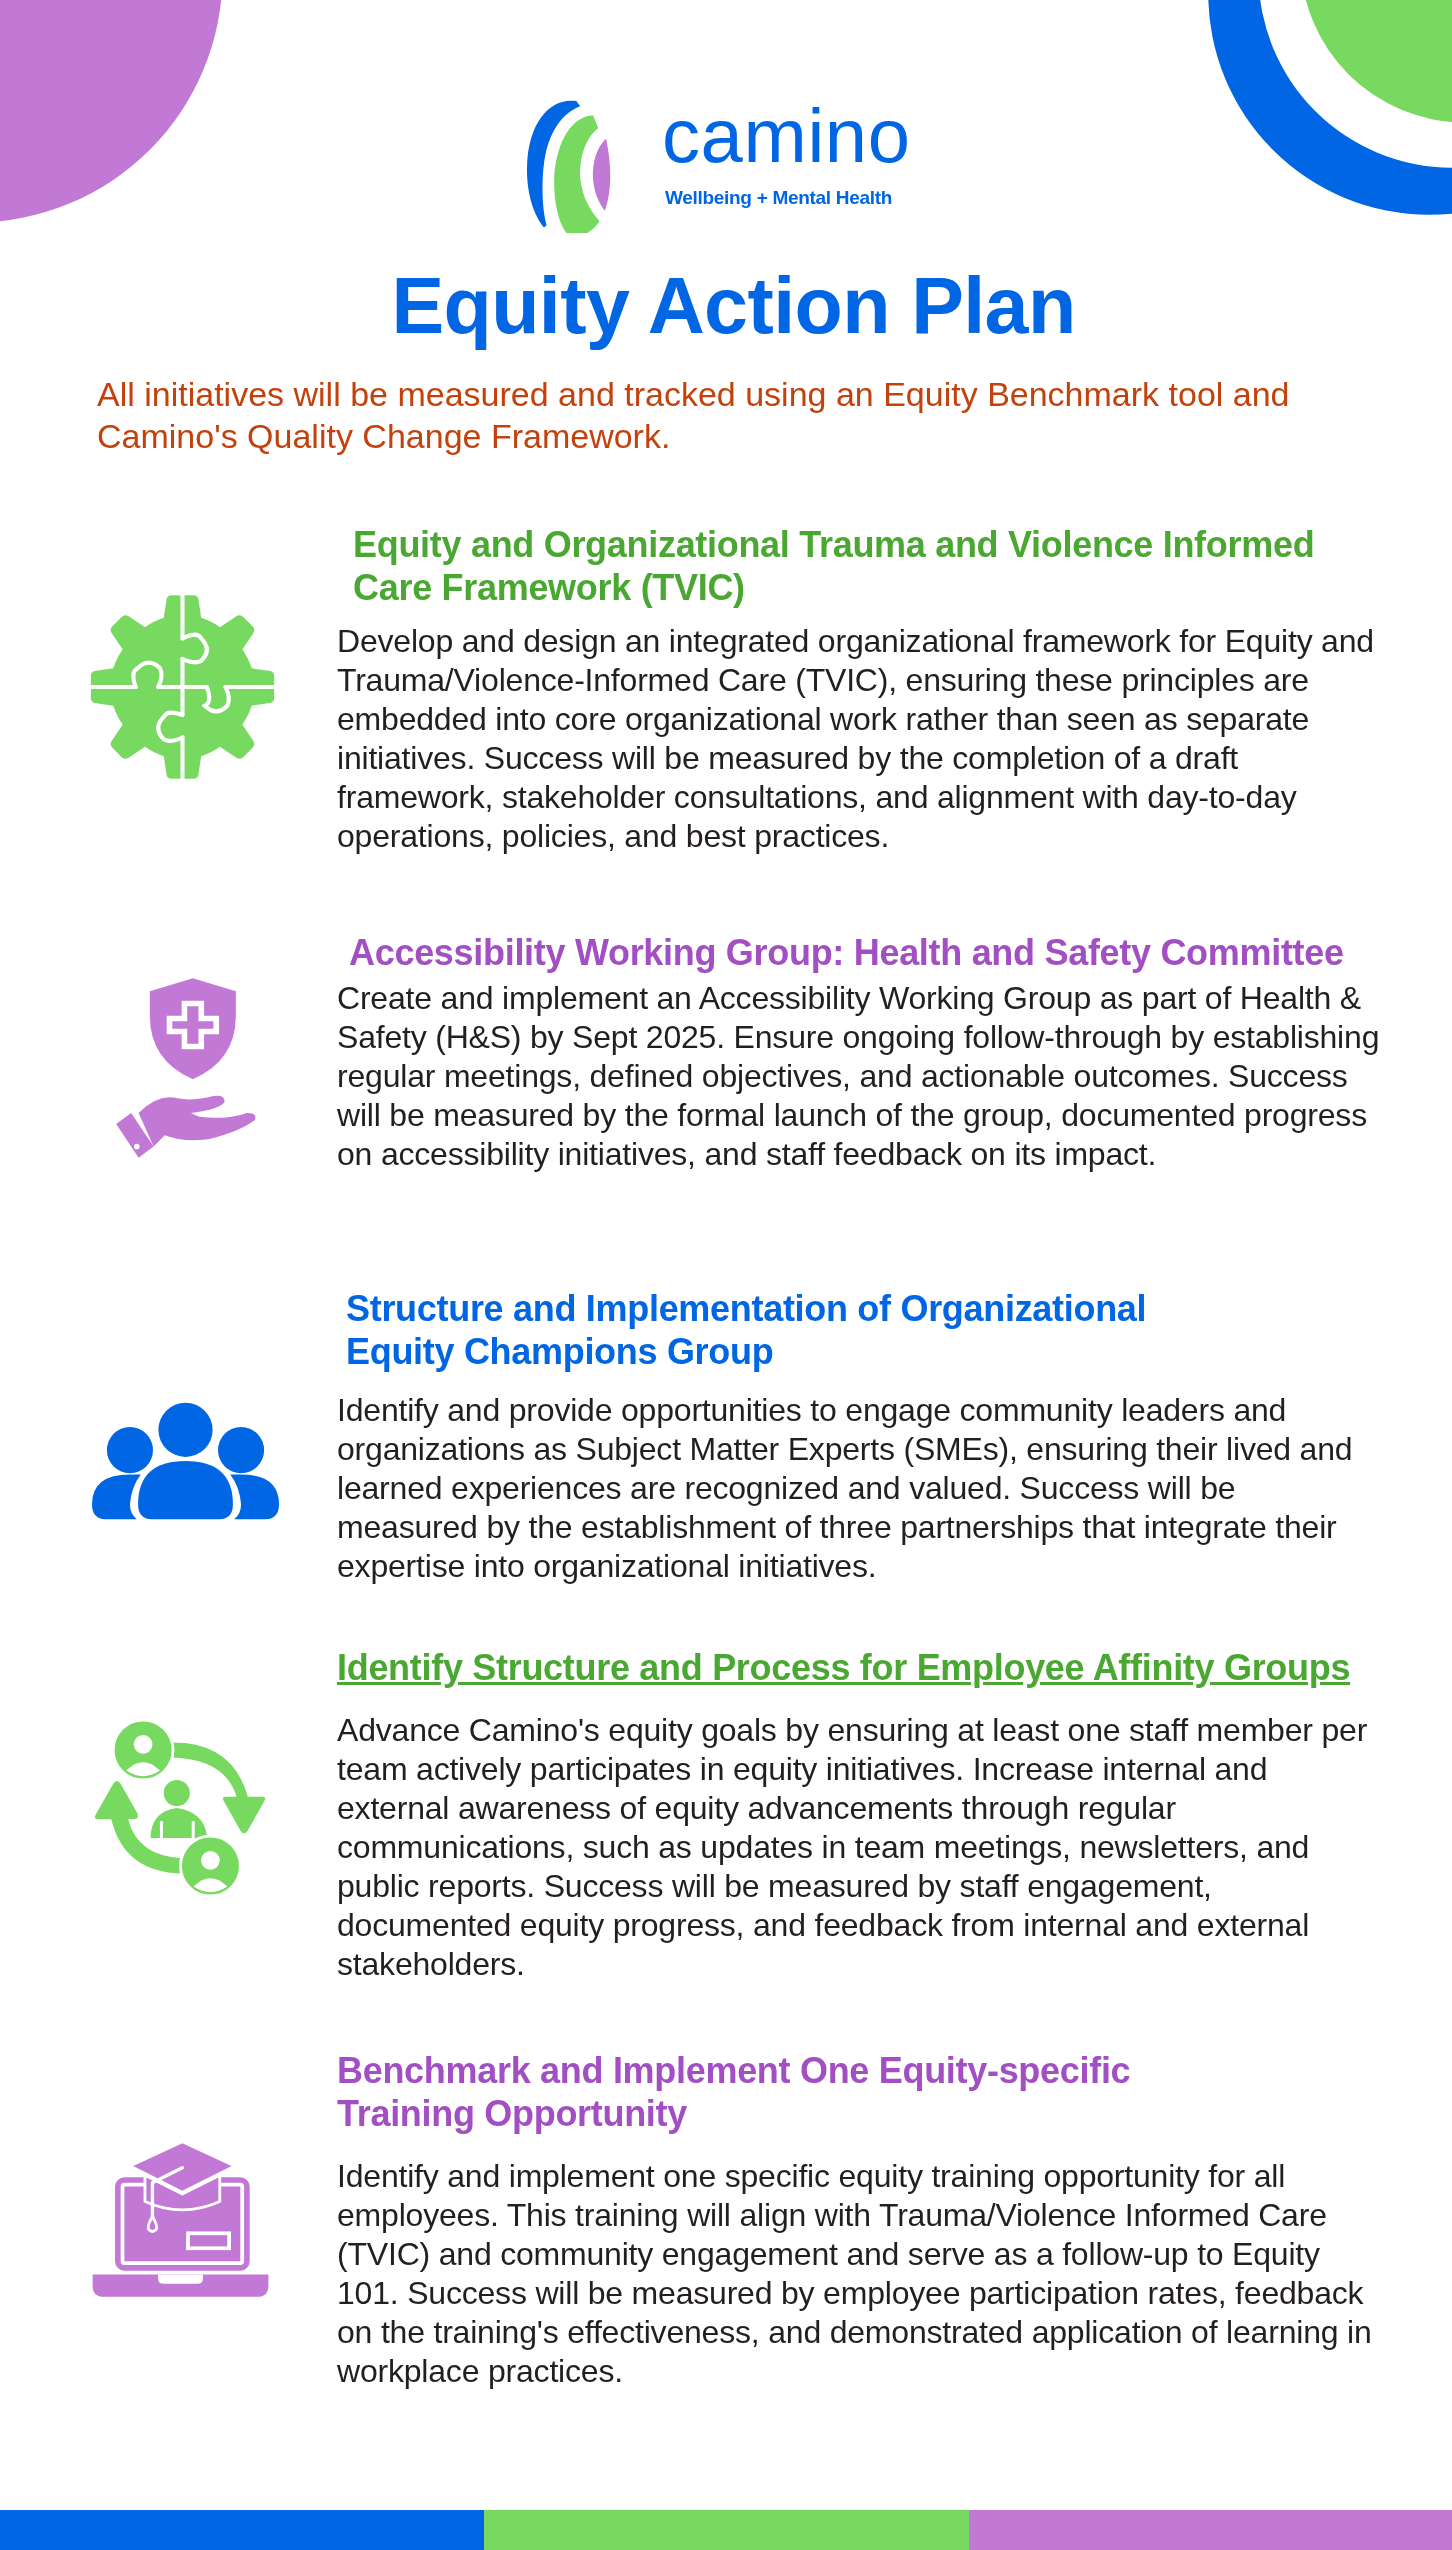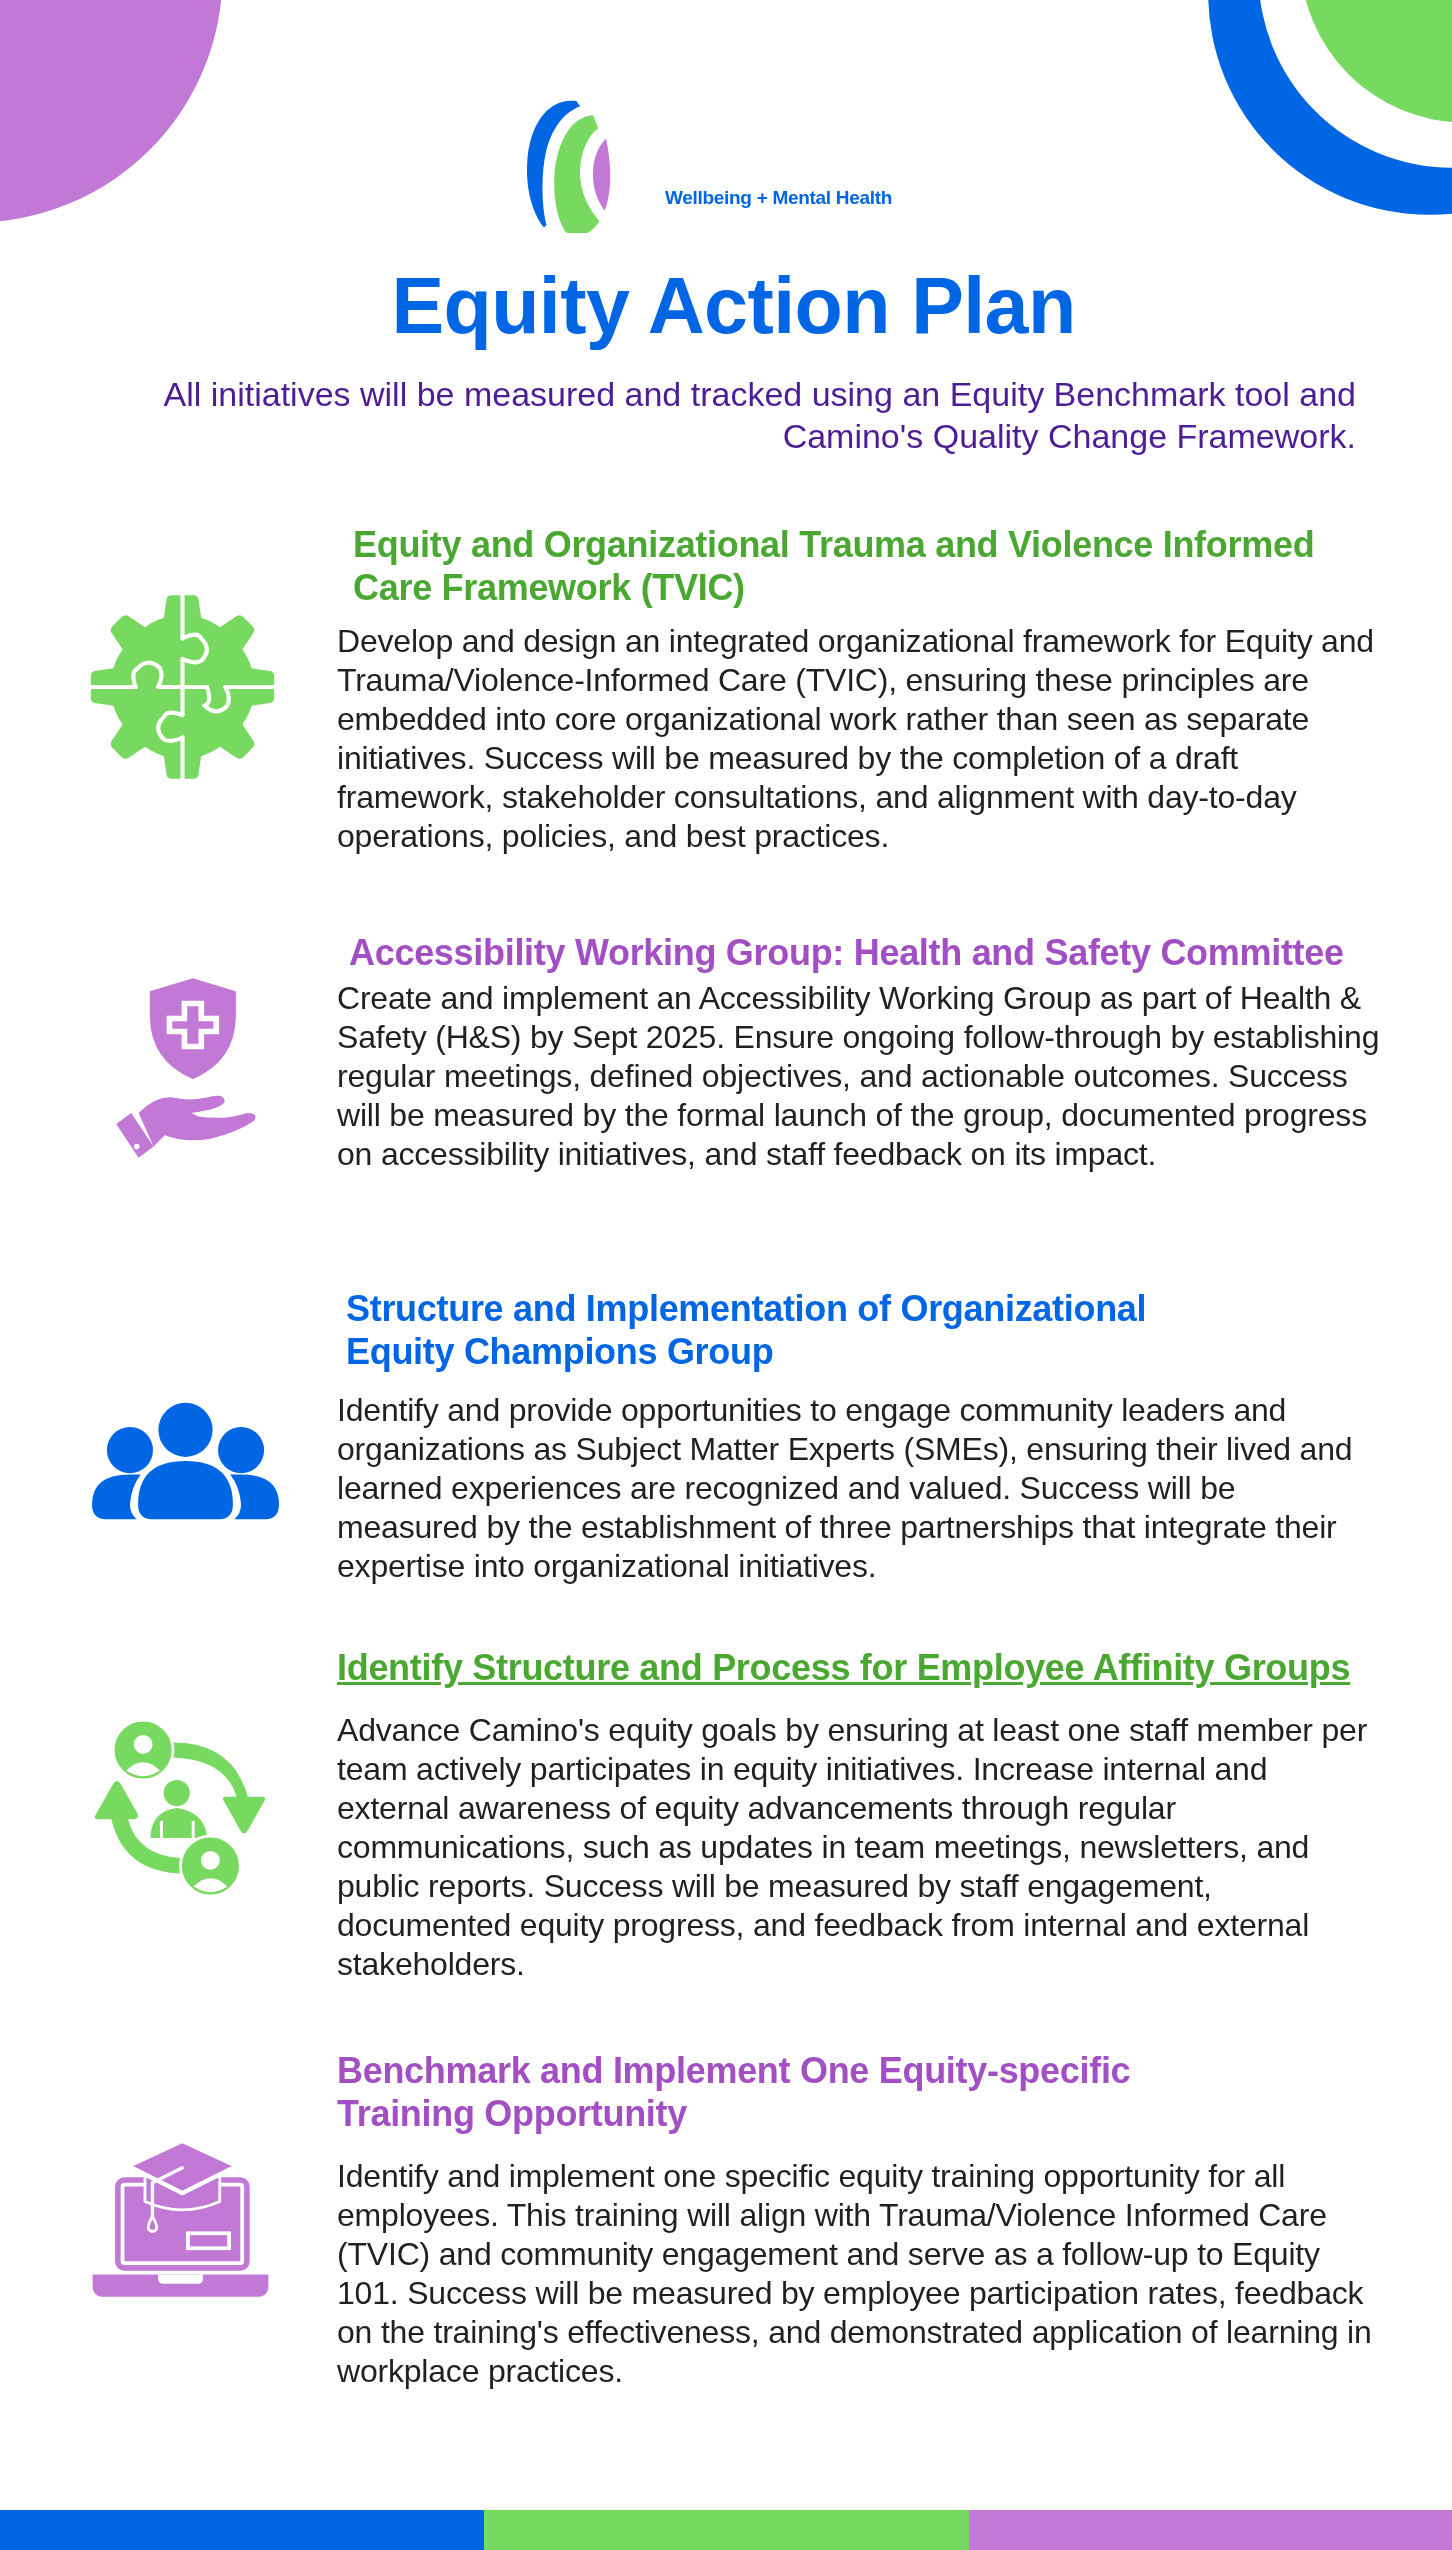--- a/index.html
+++ b/index.html
@@ -4,21 +4,21 @@
 <style>
   html, body { margin:0; padding:0; }
   body { width:1453px; height:2550px; position:relative; overflow:hidden; background:#ffffff;
          font-family:"Liberation Sans", sans-serif; }
   .abs { position:absolute; }
   .corner-svg { position:absolute; top:0; }
   .logo { position:absolute; left:504px; top:97px; width:452px; height:136px; }
   .logo-word { position:absolute; left:158px; top:-5.2px; font-size:76px; color:#0066e3; font-weight:400; letter-spacing:0.6px; }
   .logo-tag { position:absolute; left:161px; top:90px; font-size:19px; font-weight:700; color:#0066e3; letter-spacing:-0.3px; }
   .title { position:absolute; left:7px; width:1453px; top:257px; text-align:center; font-size:79px; font-weight:700; color:#0066e3; line-height:97px; letter-spacing:-0.6px; }
-  .subtitle { position:absolute; left:97px; width:1259px; top:373px; text-align:right; font-size:34px; line-height:42px; color:#4c1d95; }
+  .subtitle { position:absolute; left:97px; width:1259px; top:373px; text-align:left; font-size:34px; line-height:42px; color:#c2410c; }
   .section { position:absolute; left:0; width:1453px; }
   .sec-icon { position:absolute; left:87px; width:187px; height:194px; }
   .sec-heading { position:absolute; left:337px; width:1046px; font-size:36px; line-height:43px; font-weight:700; letter-spacing:-0.3px; }
   .sec-body { position:absolute; left:337px; width:1046px; font-size:32px; line-height:39px; color:#231f20; letter-spacing:-0.2px; }
   .green-h { color:#4aa832; }
   .purple-h { color:#a34fc4; }
   .blue-h { color:#0066e3; }
   .bottom-bar { position:absolute; left:0; top:2510px; width:1453px; height:41px; display:flex; }
   .bar-seg { flex:1; height:100%; }
 </style>
@@ -33,20 +33,21 @@
   <circle cx="2250" cy="-40" r="300" fill="#ffffff"></circle>
   <circle cx="2270" cy="-65" r="255" fill="#78d960"></circle>
 </svg>
 
 <div class="logo">
   <svg class="abs" style="left:0; top:0;" width="142" height="136" viewBox="0 0 220 210">
     <path d="M112,6 C70,0 40,40 36,100 C33,150 48,185 62,202 L66,198 C58,170 58,120 64,90 C72,50 92,24 118,14 Z" fill="#0066e3"></path>
     <path d="M138,28 C104,30 82,70 78,120 C76,160 84,195 98,212 C120,220 138,208 148,192 C128,170 116,140 118,110 C120,80 132,58 146,48 Z" fill="#78d960"></path>
     <path d="M158,64 C144,78 136,100 138,128 C140,150 148,165 156,176 C166,150 168,110 158,64 Z" fill="#c279d6"></path>
   </svg>
+  <div class="logo-word">camino</div>
   <div class="logo-tag">Wellbeing + Mental Health</div>
 </div>
 
 <h1 class="title" style="margin:0;">Equity Action Plan</h1>
 <p class="subtitle" style="margin:0;">All initiatives will be measured and tracked using an Equity Benchmark tool and Camino's Quality Change Framework.</p>
 
 <div class="section" style="top:507px;">
   <h2 class="sec-heading green-h" style="top:0; margin:16px; width:1007px;">Equity and Organizational Trauma and Violence Informed Care Framework (TVIC)</h2>
   <svg class="sec-icon" style="top:83px; left:89px;" width="184" height="184" viewBox="0 0 100 100">
     <path fill="#78d960" d="M44,1 L56,1 Q58,1 58.5,3 L60,13 Q66,15 70,18 L79,12 Q81,11 82.5,12.5 L87.5,17.5 Q89,19 88,21 L82,30 Q85,34 87,40 L97,41.5 Q99,42 99,44 L99,56 Q99,58 97,58.5 L87,60 Q85,66 82,70 L88,79 Q89,81 87.5,82.5 L82.5,87.5 Q81,89 79,88 L70,82 Q66,85 60,87 L58.5,97 Q58,99 56,99 L44,99 Q42,99 41.5,97 L40,87 Q34,85 30,82 L21,88 Q19,89 17.5,87.5 L12.5,82.5 Q11,81 12,79 L18,70 Q15,66 13,60 L3,58.5 Q1,58 1,56 L1,44 Q1,42 3,41.5 L13,40 Q15,34 18,30 L12,21 Q11,19 12.5,17.5 L17.5,12.5 Q19,11 21,12 L30,18 Q34,15 40,13 L41.5,3 Q42,1 44,1 Z"></path>

